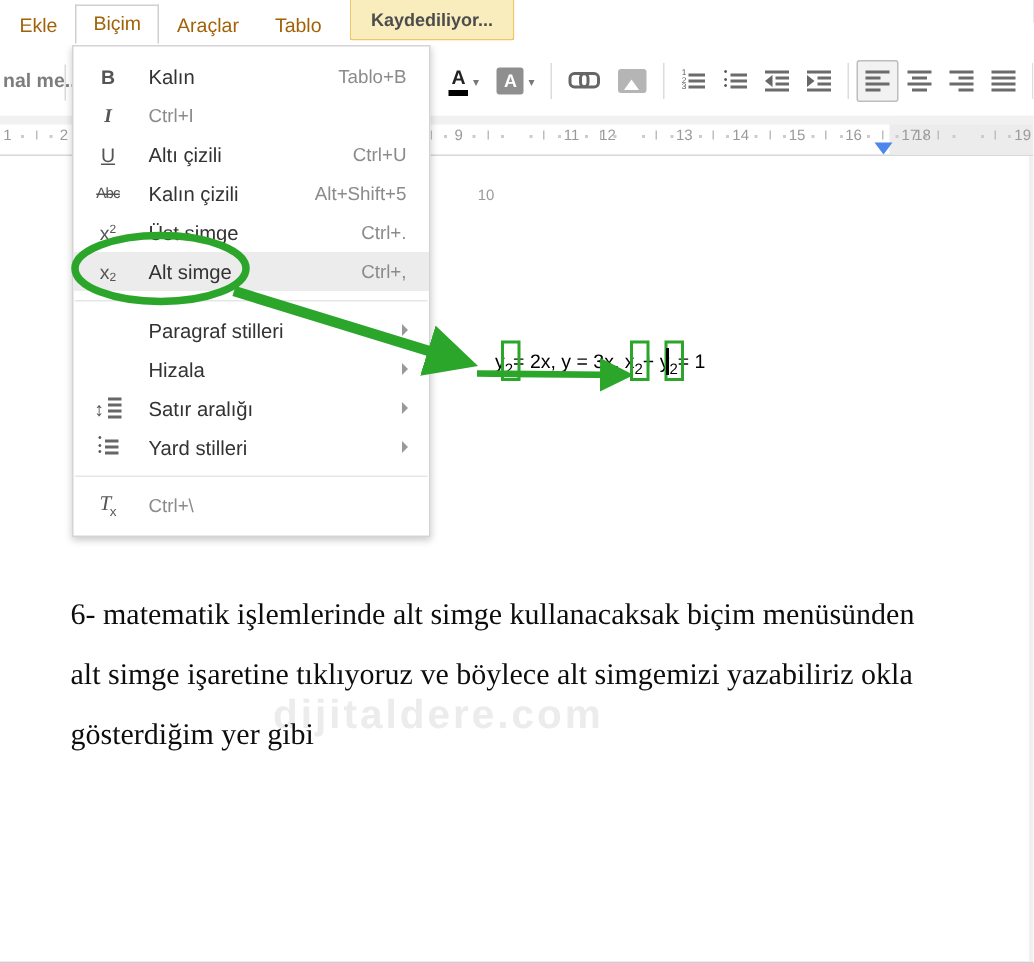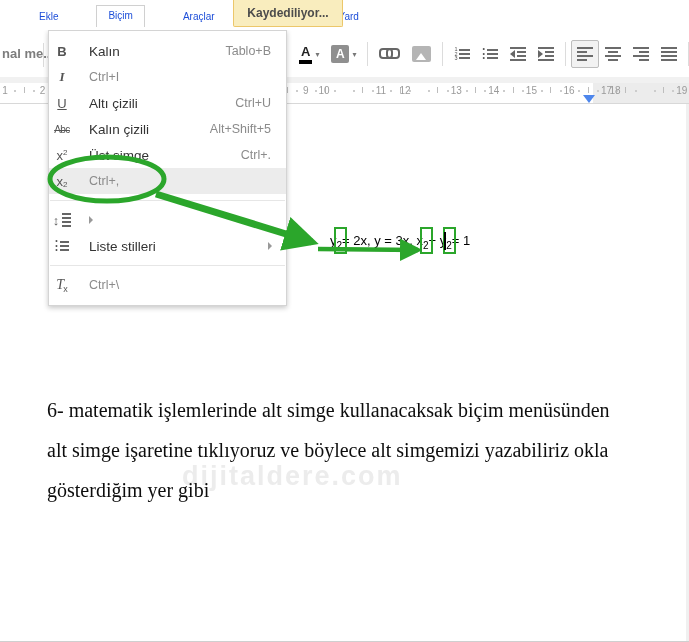--- a/index.html
+++ b/index.html
@@ -1,21 +1,21 @@
 <!DOCTYPE html>
 <html><head>
 <meta charset="utf-8">
 <style>
   html,body{margin:0;padding:0;}
   body{width:689px;height:642px;position:relative;overflow:hidden;background:#fff;
        font-family:"Liberation Sans",sans-serif;border-bottom:1px solid #cfcfcf;box-sizing:border-box;}
   
   .menubar{position:absolute;left:0;top:0;width:689px;height:30px;background:#fff;z-index:25;}
   .menubar-items{position:absolute;left:1px;top:3px;display:flex;align-items:center;height:26px;}
-  .mitem{font-size:10px;color:#1d4ed8;padding:4px 12px;cursor:default;margin-left:26px;}
+  .mitem{font-size:13px;color:#a16207;padding:4px 12px;cursor:default;}
   .mitem.open{background:#fff;border:1px solid #d0d0d0;border-bottom:none;padding:4px 11px 6px;}
   .toast{position:absolute;left:233px;top:0;width:108px;height:26px;background:#f9edbe;
          border:1px solid #ecc76a;border-top:none;border-radius:0 0 2px 2px;z-index:30;
          font-size:12px;font-weight:600;color:#4c4c4c;text-align:center;line-height:26px;}
   .status-trunc{position:absolute;left:343px;top:9px;font-size:13px;color:#8a8a8a;z-index:24;}
   .comments-btn{position:absolute;left:608px;top:0;width:64px;height:15px;background:#f7f7f7;
                 border:1px solid #d2d2d2;border-top:none;border-radius:0 0 2px 2px;z-index:24;}
   .share-btn{position:absolute;left:681px;top:0;width:8px;height:15px;background:#4a86f2;z-index:24;}
   
   .toolbar{position:absolute;left:0;top:30px;width:689px;height:47px;background:#fff;z-index:5;}
@@ -59,21 +59,21 @@
   .ruler-gray{position:absolute;left:593px;top:0;right:0;bottom:0;background:#ececec;}
   .ruler-topstrip{position:absolute;left:0;top:0;width:100%;height:6px;background:#f1f1f1;}
   .rnum{position:absolute;top:8px;font-size:10px;color:#9a9a9a;transform:translateX(-50%);}
   .rtick{position:absolute;top:10px;width:1px;height:6px;background:#bdbdbd;}
   .rdot{position:absolute;top:13px;width:2px;height:2px;background:#cccccc;}
   .ruler-marker{position:absolute;left:583px;top:18px;width:0;height:0;
         border-left:6px solid transparent;border-right:6px solid transparent;border-top:8px solid #4d86ec;}
   
   .menu-panel{position:absolute;left:48px;top:30px;width:239px;background:#fff;z-index:20;
         border:1px solid #d4d4d4;box-shadow:0 2px 5px rgba(0,0,0,.22);padding:7px 0;box-sizing:border-box;}
-  .mrow{display:flex;align-items:center;height:26px;font-size:13.5px;color:#333;cursor:default;}
+  .mrow{display:flex;align-items:center;height:26px;padding-left:10px;font-size:13.5px;color:#333;cursor:default;}
   .mrow.hl{background:#ececec;}
   .msep{border-top:1px solid #e6e6e6;margin:6px 1px;}
   .mi{width:26px;margin-right:14px;display:inline-flex;justify-content:center;align-items:center;
       color:#555;font-size:13px;flex:none;}
   .mlabel{flex:1;}
   .mshort{color:#8b8b8b;font-size:12.5px;padding-right:15px;}
   .marrow{width:0;height:0;border-left:4px solid #999;border-top:4px solid transparent;
         border-bottom:4px solid transparent;margin-right:14px;}
   .bold-icon::before{content:"B";font-weight:700;}
   .italic-icon::before{content:"I";font-style:italic;font-family:"Liberation Serif",serif;font-weight:600;}
@@ -254,21 +254,21 @@
       <span class="rdot" style="left: 240px;"></span>
       <span class="rdot" style="left: 258.8px;"></span>
       <span class="rnum" style="left: 268.2px;">8</span>
       <span class="rtick" style="left: 287px;"></span>
       <span class="rdot" style="left: 277.6px;"></span>
       <span class="rdot" style="left: 296.4px;"></span>
       <span class="rnum" style="left: 305.8px;">9</span>
       <span class="rtick" style="left: 324.6px;"></span>
       <span class="rdot" style="left: 315.2px;"></span>
       <span class="rdot" style="left: 334px;"></span>
-      <span class="rnum" style="left: 324px;">10</span>
+      <span class="rnum" style="left: 324px; margin-top: 40px;">10</span>
       <span class="rtick" style="left: 362.2px;"></span>
       <span class="rdot" style="left: 352.8px;"></span>
       <span class="rdot" style="left: 371.6px;"></span>
       <span class="rnum" style="left: 381px;">11</span>
       <span class="rtick" style="left: 399.8px;"></span>
       <span class="rdot" style="left: 390.4px;"></span>
       <span class="rdot" style="left: 409.2px;"></span>
       <span class="rnum" style="left: 405px;">12</span>
       <span class="rtick" style="left: 437.4px;"></span>
       <span class="rdot" style="left: 428px;"></span>
@@ -334,43 +334,55 @@
         <span class="mlabel">Kalın çizili</span>
         <span class="mshort">Alt+Shift+5</span>
       </div>
       <div class="mrow">
         <span class="gi superscript-icon mi"></span>
         <span class="mlabel">Üst simge</span>
         <span class="mshort">Ctrl+.</span>
       </div>
       <div class="mrow hl">
         <span class="gi subscript-icon mi"></span>
+        <span class="mlabel">Alt simge</span>
         <span class="mshort">Ctrl+,</span>
       </div>
       <div class="msep"></div>
       <div class="mrow">
+        <span class="mi"></span>
+        <span class="mlabel">Paragraf stilleri</span>
+        <span class="marrow"></span>
+      </div>
+      <div class="mrow">
+        <span class="mi"></span>
+        <span class="mlabel">Hizala</span>
+        <span class="marrow"></span>
+      </div>
+      <div class="mrow">
         <span class="gi line-spacing-icon mi">
           <span class="stack">
             <i style="width: 9px;"></i>
             <i style="width: 9px;"></i>
             <i style="width: 9px;"></i>
             <i style="width: 9px;"></i>
           </span>
         </span>
+        <span class="mlabel">Satır aralığı</span>
         <span class="marrow"></span>
       </div>
       <div class="mrow">
         <span class="gi list-styles-icon mi">
           <span class="stack">
             <i style="width: 9px;"></i>
             <i style="width: 9px;"></i>
             <i style="width: 9px;"></i>
           </span>
         </span>
-        <span class="mlabel">Liste stilleri</span>
+        <span class="mlabel">Yard stilleri</span>
         <span class="marrow"></span>
       </div>
       <div class="msep"></div>
       <div class="mrow">
         <span class="gi clear-formatting-icon mi"></span>
         <span class="mshort">Ctrl+\</span>
       </div>
     </div>
 </div>
 

